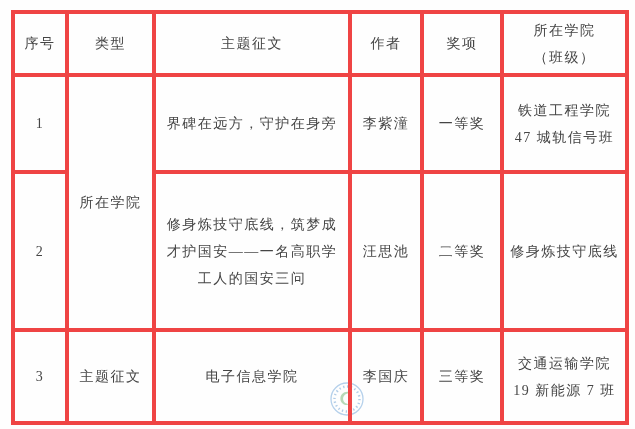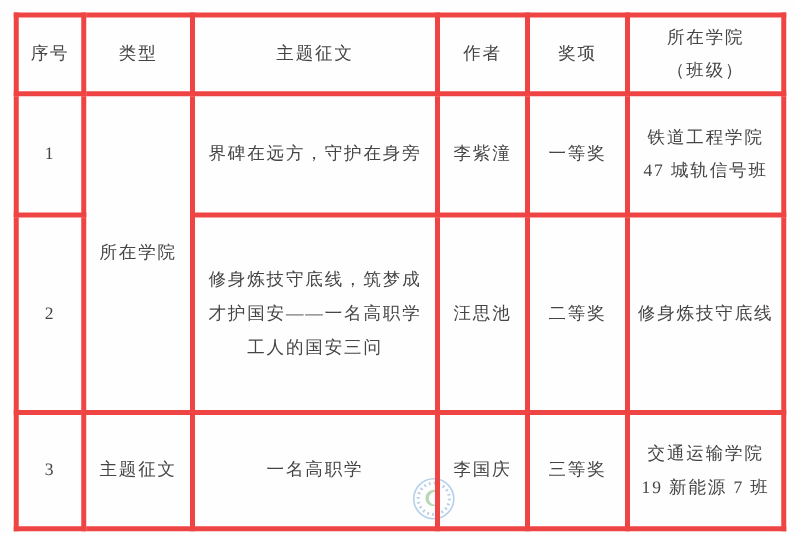--- a/index.html
+++ b/index.html
@@ -104,21 +104,21 @@
         <td class="title-cell">修身炼技守底线，筑梦成
 才护国安——一名高职学
 工人的国安三问</td>
         <td>汪思池</td>
         <td>二等奖</td>
         <td>修身炼技守底线</td>
       </tr>
       <tr class="r-3">
         <td>3</td>
         <td>主题征文</td>
-        <td class="title-cell">一名高职学</td>
+        <td class="title-cell">电子信息学院</td>
         <td>李国庆</td>
         <td>三等奖</td>
         <td>交通运输学院
 19 新能源 7 班</td>
       </tr>
     </tbody>
   </table>
 
 </div>
 

